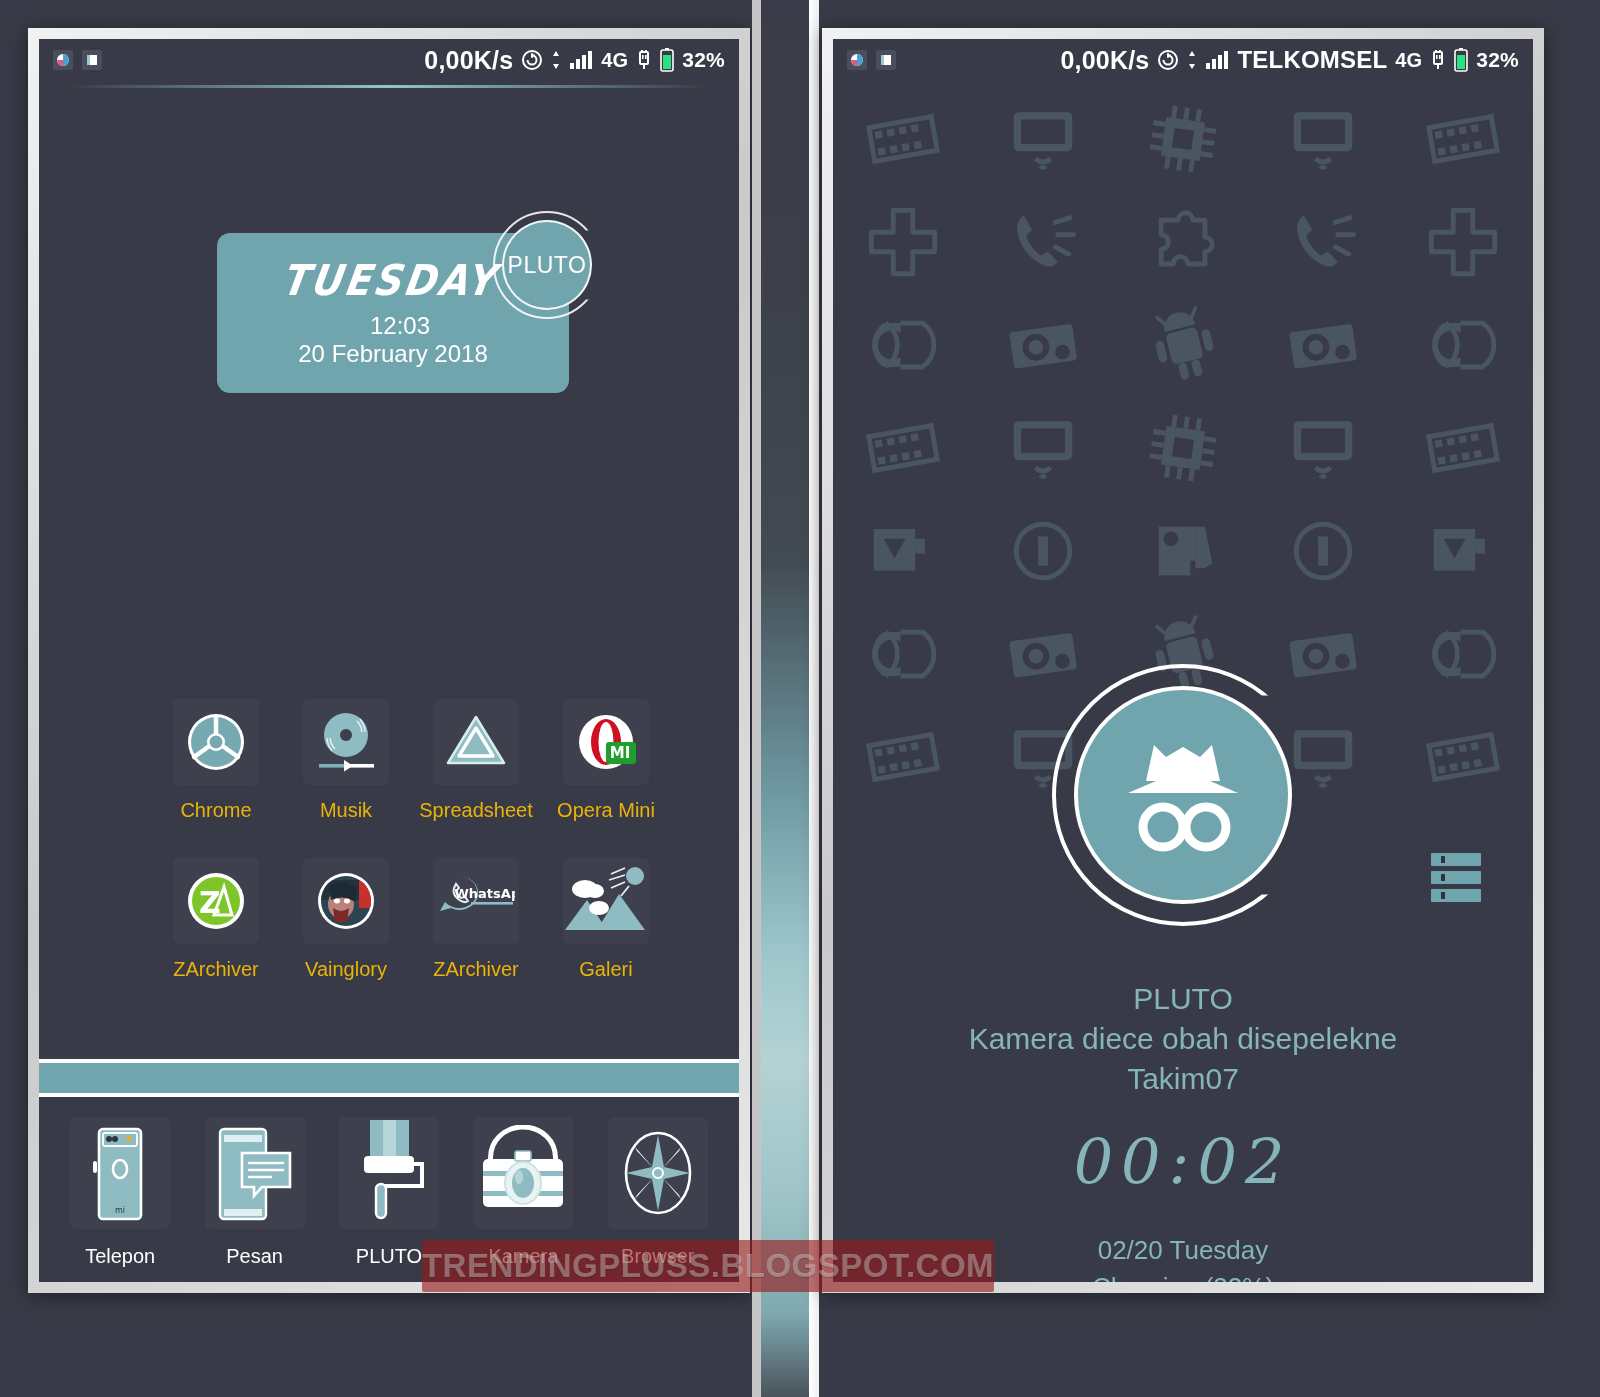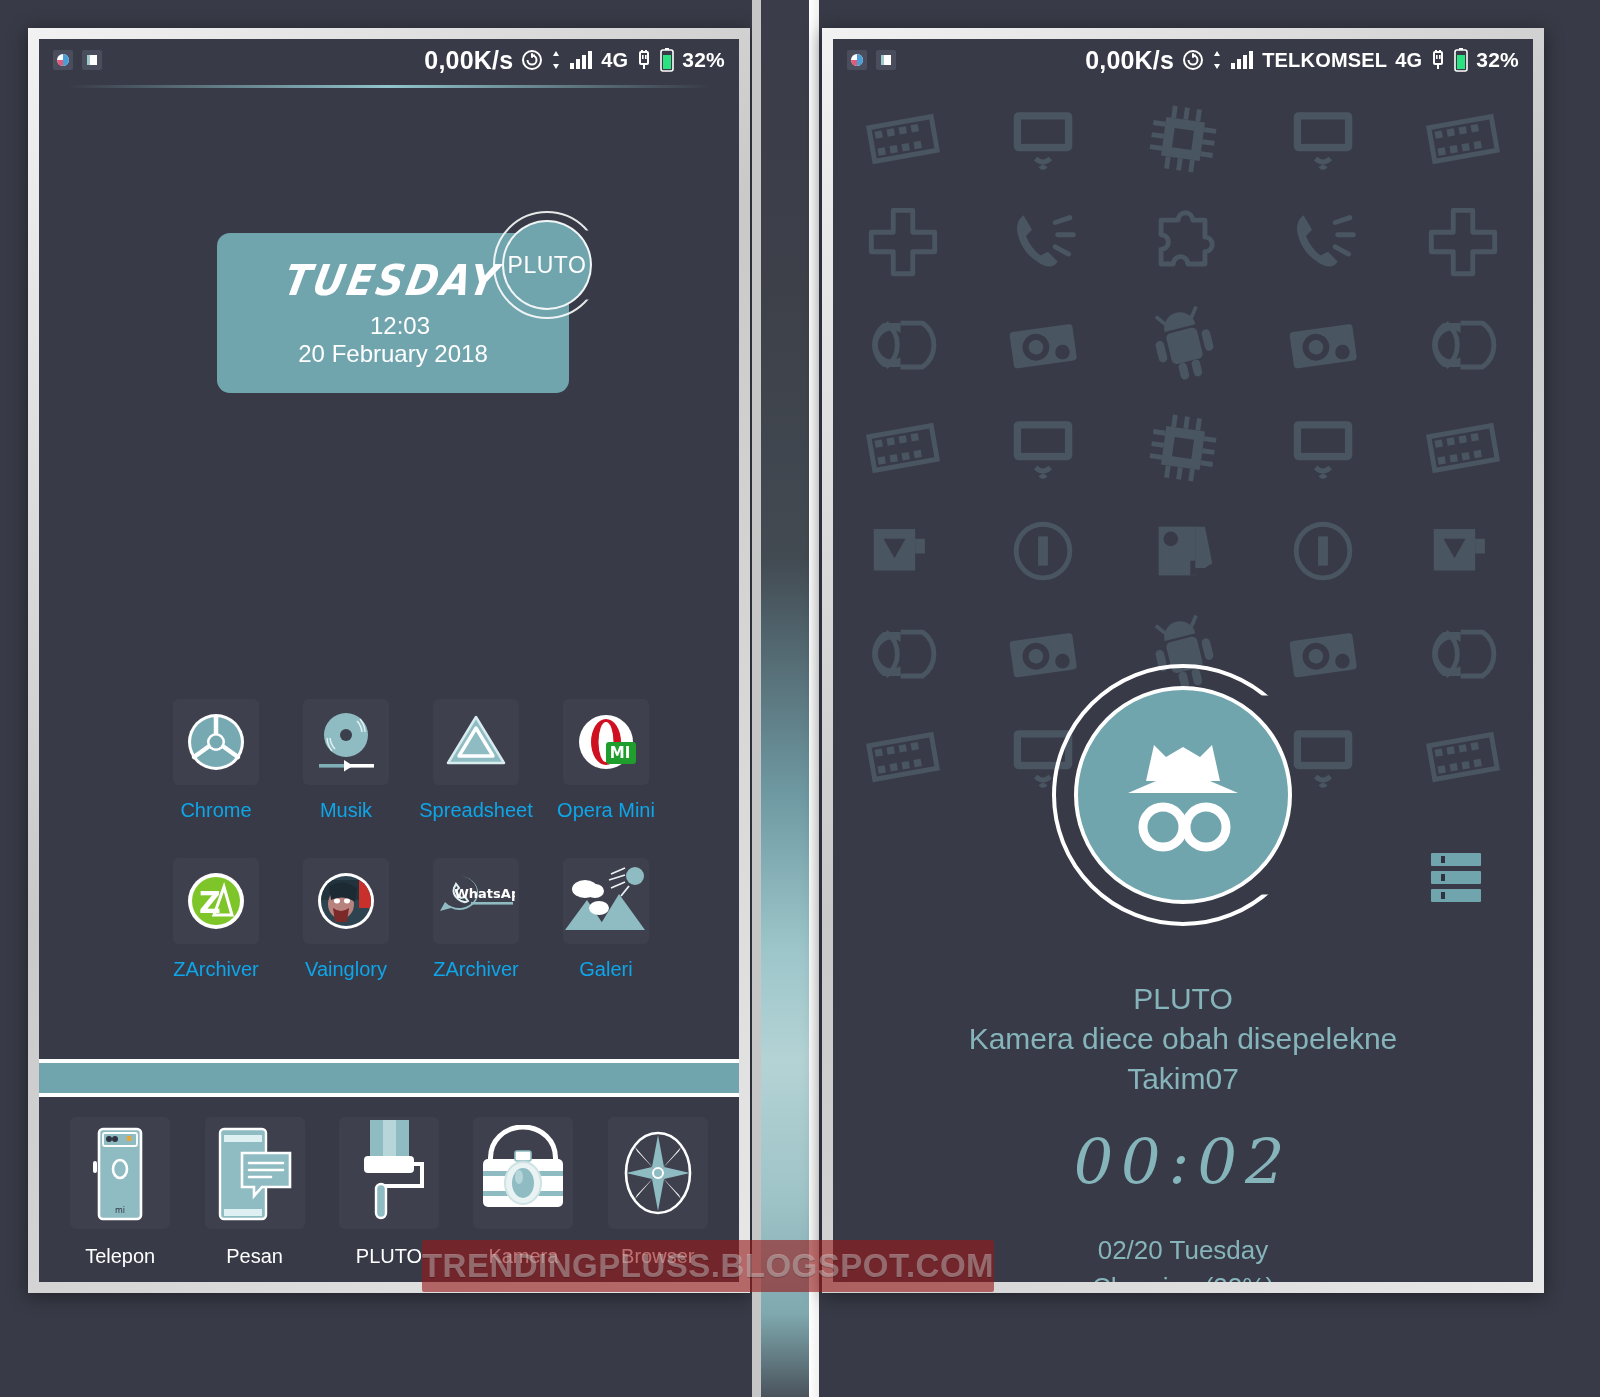--- a/index.html
+++ b/index.html
@@ -28,21 +28,21 @@
   .statusbar {
     position:relative; height:42px; width:100%;
     display:flex; align-items:center; padding:0 14px;
     color:#ffffff; font-size:20px; font-weight:bold;
     letter-spacing:.2px;
   }
   .sb-left { display:flex; align-items:center; gap:9px; }
   .sb-right { margin-left:auto; display:flex; align-items:center; gap:8px; }
   .sb-ico { display:inline-flex; align-items:center; justify-content:center; }
   .netspeed { font-size:25px; font-weight:bold; }
-  .carrier { font-size:20px; font-weight:bold; }
+  .carrier { font-size:24px; font-weight:bold; }
   .g4 { font-size:20px; font-weight:bold; }
   .batt-pct { font-size:21px; font-weight:bold; }
 
   .topline {
     position:absolute; left:28px; right:28px; top:46px; height:3px;
     background:linear-gradient(90deg,rgba(113,165,174,0) 0%,rgba(150,205,212,.95) 50%,rgba(113,165,174,0) 100%);
     filter:blur(.4px);
   }
 
   
@@ -85,21 +85,21 @@
   .appgrid {
     position:absolute; left:112px; top:660px; width:520px;
     display:grid; grid-template-columns:repeat(4,1fr); row-gap:36px;
   }
   .app { display:flex; flex-direction:column; align-items:center; }
   .app-tile {
     width:86px; height:86px; border-radius:6px; background:#43465480;
     display:flex; align-items:center; justify-content:center;
     position:relative; overflow:hidden;
   }
-  .app-label { margin-top:14px; color:#0ea5e9; font-size:20px; }
+  .app-label { margin-top:14px; color:#eab308; font-size:20px; }
 
   
   .dockbar {
     position:absolute; left:0; right:0; top:1020px; height:38px;
     background:#71a5ae; border-top:4px solid #ffffff; border-bottom:4px solid #ffffff;
   }
   .dock {
     position:absolute; left:14px; right:14px; top:1078px;
     display:grid; grid-template-columns:repeat(5,1fr);
   }

